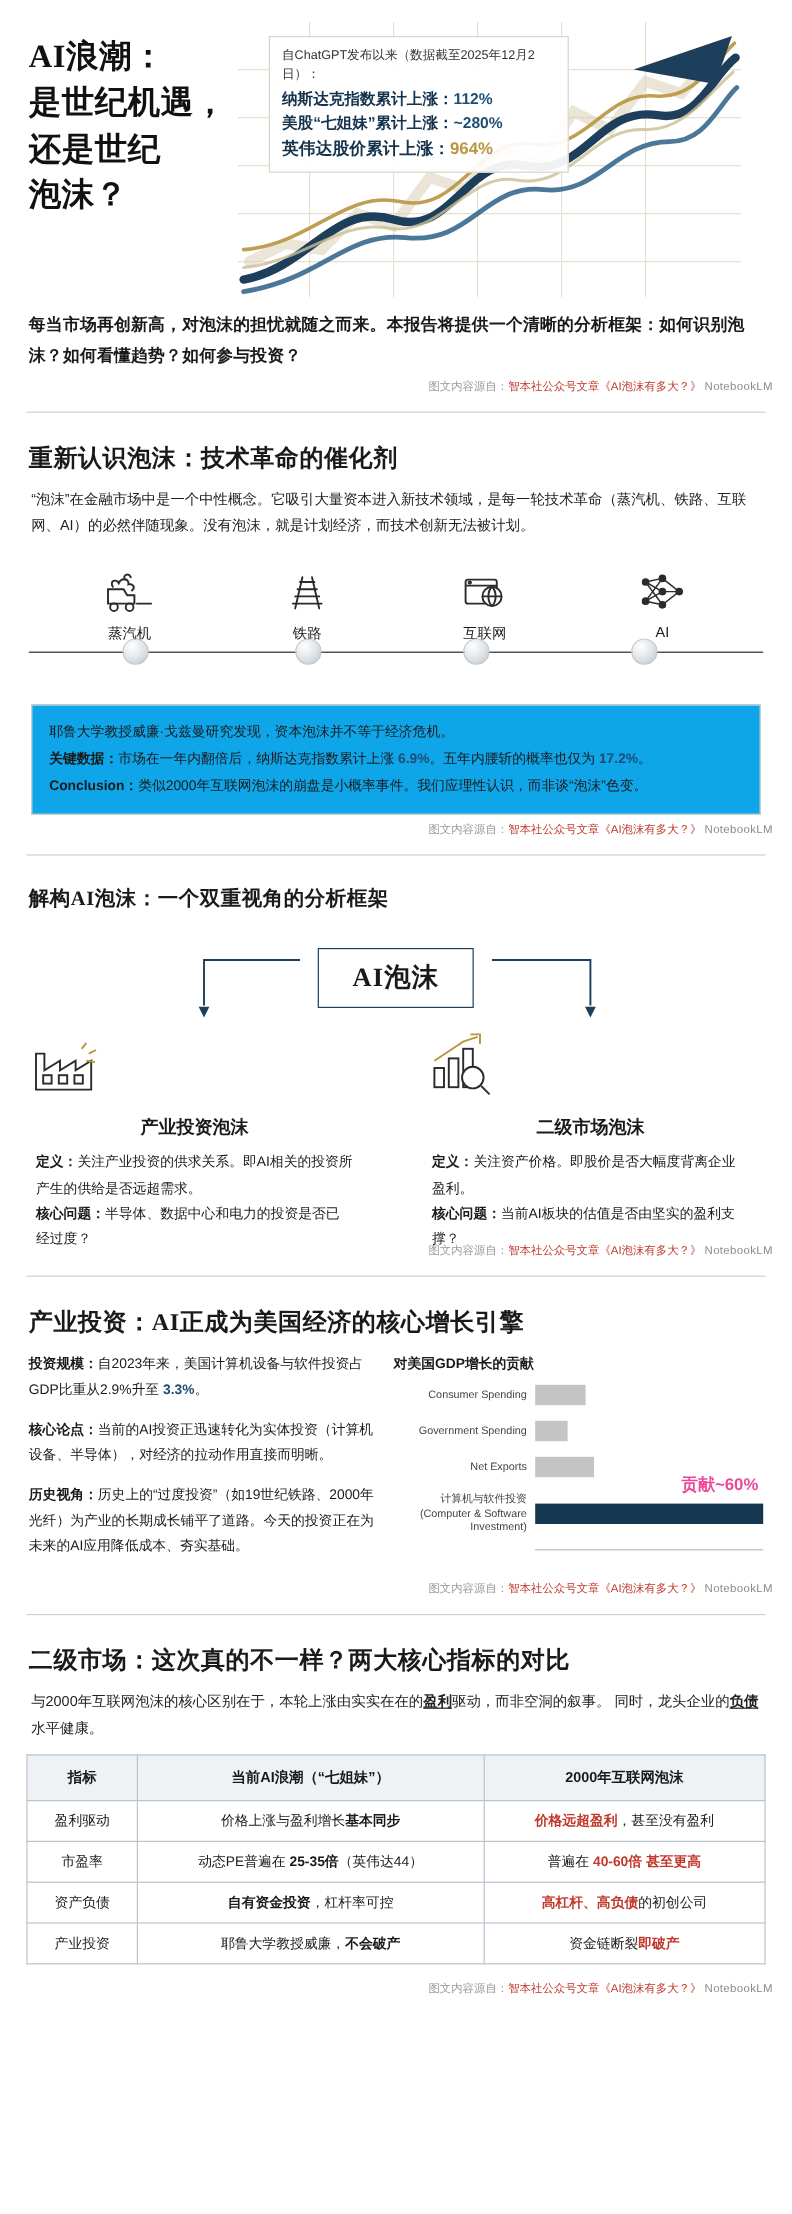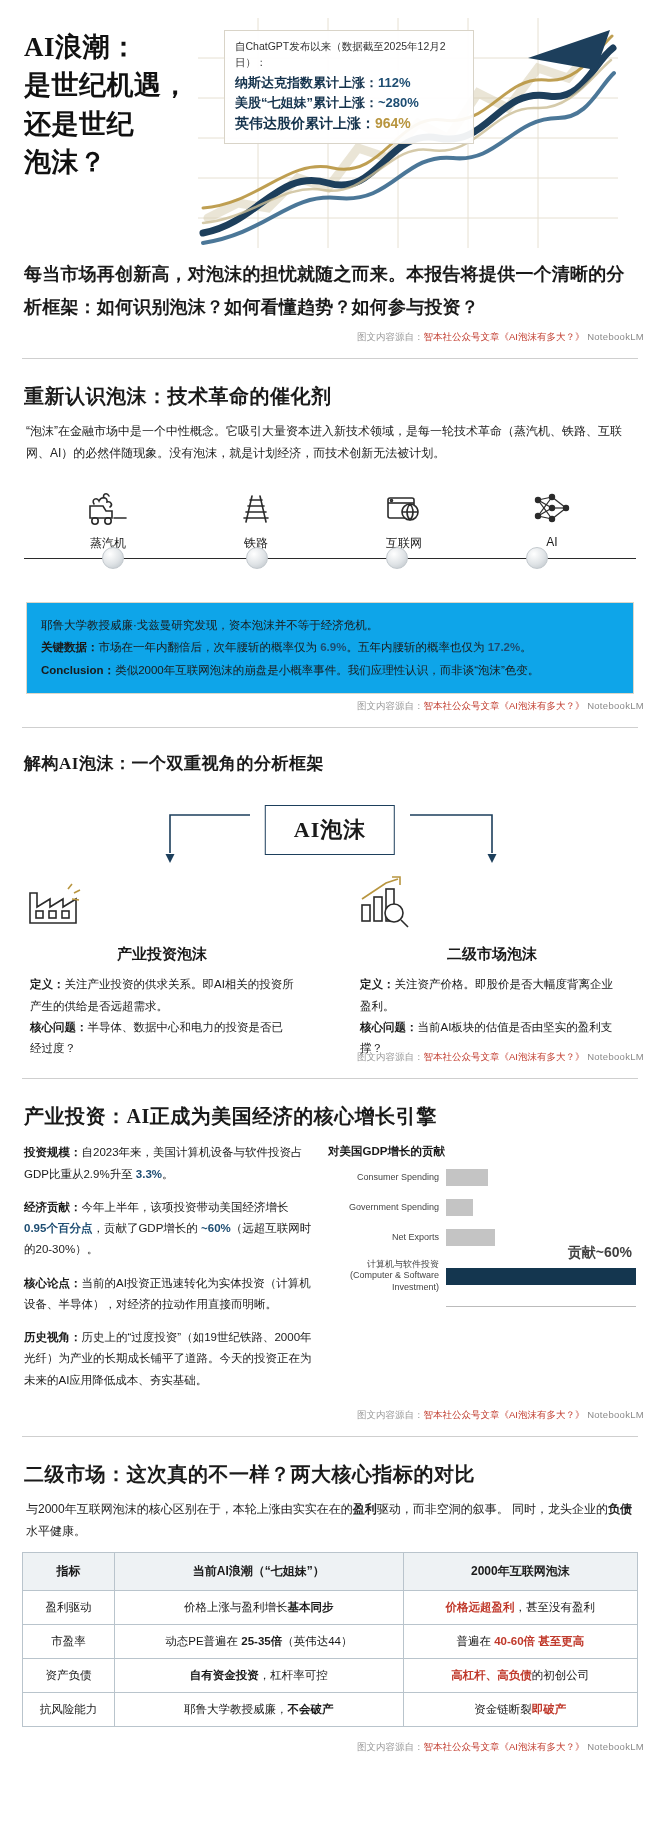--- a/index.html
+++ b/index.html
@@ -41,21 +41,21 @@
     font-size: 11px;
     line-height: 1.55;
   }
   .stat-card .sc-head { font-size: 10.5px; color: #333; margin-bottom: 2px; }
   .stat-row { font-weight: bold; font-size: 13px; color: #15334d; }
   .stat-row.big { font-size: 14px; }
   .stat-row .pct { color: #1d4d72; }
   .stat-row .pct-gold { color: #b8953f; }
 
   .lede {
-    font-size: 18px;
+    font-size: 14px;
     line-height: 1.85;
     font-weight: bold;
     padding: 10px 22px 0 24px;
     letter-spacing: .2px;
   }
 
   .source {
     text-align: right;
     padding: 6px 16px 0 12px;
     font-size: 9.5px;
@@ -73,21 +73,21 @@
     font-size: 20px;
     padding: 10px 24px 0 24px;
     letter-spacing: .5px;
   }
   .sec-h.small { font-size: 17px; }
   .sec-p {
     font-size: 12px; line-height: 1.85;
     padding: 10px 26px 0 26px;
     color: #222;
   }
-  .sec-p b { font-weight: bold; }
+  .sec-p b { font-weight: bold; text-decoration: underline; }
 
   
   .tech-row {
     display: flex; justify-content: space-around;
     padding: 18px 34px 0 34px;
     position: relative;
   }
   .tech-item { text-align: center; width: 100px; }
   .tech-item .glyph { height: 46px; display: flex; align-items: flex-end; justify-content: center; }
   .tech-item .tlabel { font-size: 12px; margin-top: 7px; }
@@ -135,21 +135,21 @@
   .tc-left p { margin-bottom: 12px; }
   .tc-right { flex: 1; padding-top: 2px; }
   .chart-title { font-size: 11.5px; font-weight: bold; margin-bottom: 10px; }
   .bar-row { display: flex; align-items: center; margin-bottom: 13px; }
   .bar-lbl { width: 118px; text-align: right; font-size: 9px; color: #444; padding-right: 7px; line-height: 1.25; }
   .bar-wrap { flex: 1; position: relative; height: 17px; }
   .bar { height: 17px; background: #c4c4c4; }
   .bar.dark { background: #14364f; }
   .bar-note {
     position: absolute; right: 4px; top: -24px;
-    font-weight: bold; font-size: 14px; color: #404040; text-align: right;
+    font-weight: bold; font-size: 14px; color: #ec4899; text-align: right;
   }
   .bar-axis { border-top: 1px solid #bbb; margin-left: 118px; }
 
   
   .tbl-wrap { padding: 10px 22px 0 22px; }
   table { width: 100%; border-collapse: collapse; font-size: 11.5px; }
   th, td { border: 1px solid #b9c4cc; padding: 9px 6px; text-align: center; vertical-align: middle; }
   thead th { background: #eef2f4; font-weight: bold; font-size: 12px; padding: 10px 6px; }
   td.col0 { width: 92px; }
   .red { color: #c0392b; }
@@ -292,21 +292,21 @@
     <div class="line"></div>
     <div class="dot" style="left:78px"></div>
     <div class="dot" style="left:222px"></div>
     <div class="dot" style="left:362px"></div>
     <div class="dot" style="left:502px"></div>
   </div>
 
   <div class="quote-box">
     <div>耶鲁大学教授威廉·戈兹曼研究发现，资本泡沫并不等于经济危机。</div>
     <div>
-      <span class="k">关键数据：</span><span>市场在一年内翻倍后，次年腰斩的概率仅为 </span><span class="hl-blue">6.9%</span><span>。五年内腰斩的概率也仅为 </span><span class="hl-blue">17.2%</span><span>。</span>
+      <span class="k">关键数据：</span><span>市场在一年内翻倍后，纳斯达克指数累计上涨 </span><span class="hl-blue">6.9%</span><span>。五年内腰斩的概率也仅为 </span><span class="hl-blue">17.2%</span><span>。</span>
     </div>
     <div>
       <span class="k">Conclusion：</span><span>类似2000年互联网泡沫的崩盘是小概率事件。我们应理性认识，而非谈“泡沫”色变。</span>
     </div>
   </div>
 
   <div class="source">
     <span>图文内容源自：</span><span class="sred">智本社公众号文章《AI泡沫有多大？》</span>
     <span class="nb">NotebookLM</span>
   </div>
@@ -373,23 +373,20 @@
   </div>
 
   <hr class="rule">
 
   <div class="sec-h">产业投资：AI正成为美国经济的核心增长引擎</div>
 
   <div class="two-col">
     <div class="tc-left">
       <p>
         <b>投资规模：</b><span>自2023年来，美国计算机设备与软件投资占GDP比重从2.9%升至 </span><b class="blue">3.3%</b><span>。</span>
-      </p>
-      <p>
-        <b>经济贡献：</b><span>今年上半年，该项投资带动美国经济增长 </span><b class="blue">0.95个百分点</b><span>，贡献了GDP增长的 </span><b class="blue">~60%</b><span>（远超互联网时的20-30%）。</span>
       </p>
       <p>
         <b>核心论点：</b><span>当前的AI投资正迅速转化为实体投资（计算机设备、半导体），对经济的拉动作用直接而明晰。</span>
       </p>
       <p>
         <b>历史视角：</b><span>历史上的“过度投资”（如19世纪铁路、2000年光纤）为产业的长期成长铺平了道路。今天的投资正在为未来的AI应用降低成本、夯实基础。</span>
       </p>
     </div>
 
     <div class="tc-right">
@@ -456,21 +453,21 @@
           <td class="col0">市盈率</td>
           <td><span>动态PE普遍在 </span><b>25-35倍</b><span>（英伟达44）</span></td>
           <td><span>普遍在 </span><b class="red">40-60倍 甚至更高</b></td>
         </tr>
         <tr>
           <td class="col0">资产负债</td>
           <td><b>自有资金投资</b><span>，杠杆率可控</span></td>
           <td><b class="red">高杠杆、高负债</b><span>的初创公司</span></td>
         </tr>
         <tr>
-          <td class="col0">抗风险能力</td>
+          <td class="col0">产业投资</td>
           <td><span>耶鲁大学教授威廉，</span><b>不会破产</b></td>
           <td><span>资金链断裂</span><b class="red">即破产</b></td>
         </tr>
       </tbody>
     </table>
   </div>
 
   <div class="source" style="padding-top:14px">
     <span>图文内容源自：</span><span class="sred">智本社公众号文章《AI泡沫有多大？》</span>
     <span class="nb">NotebookLM</span>

